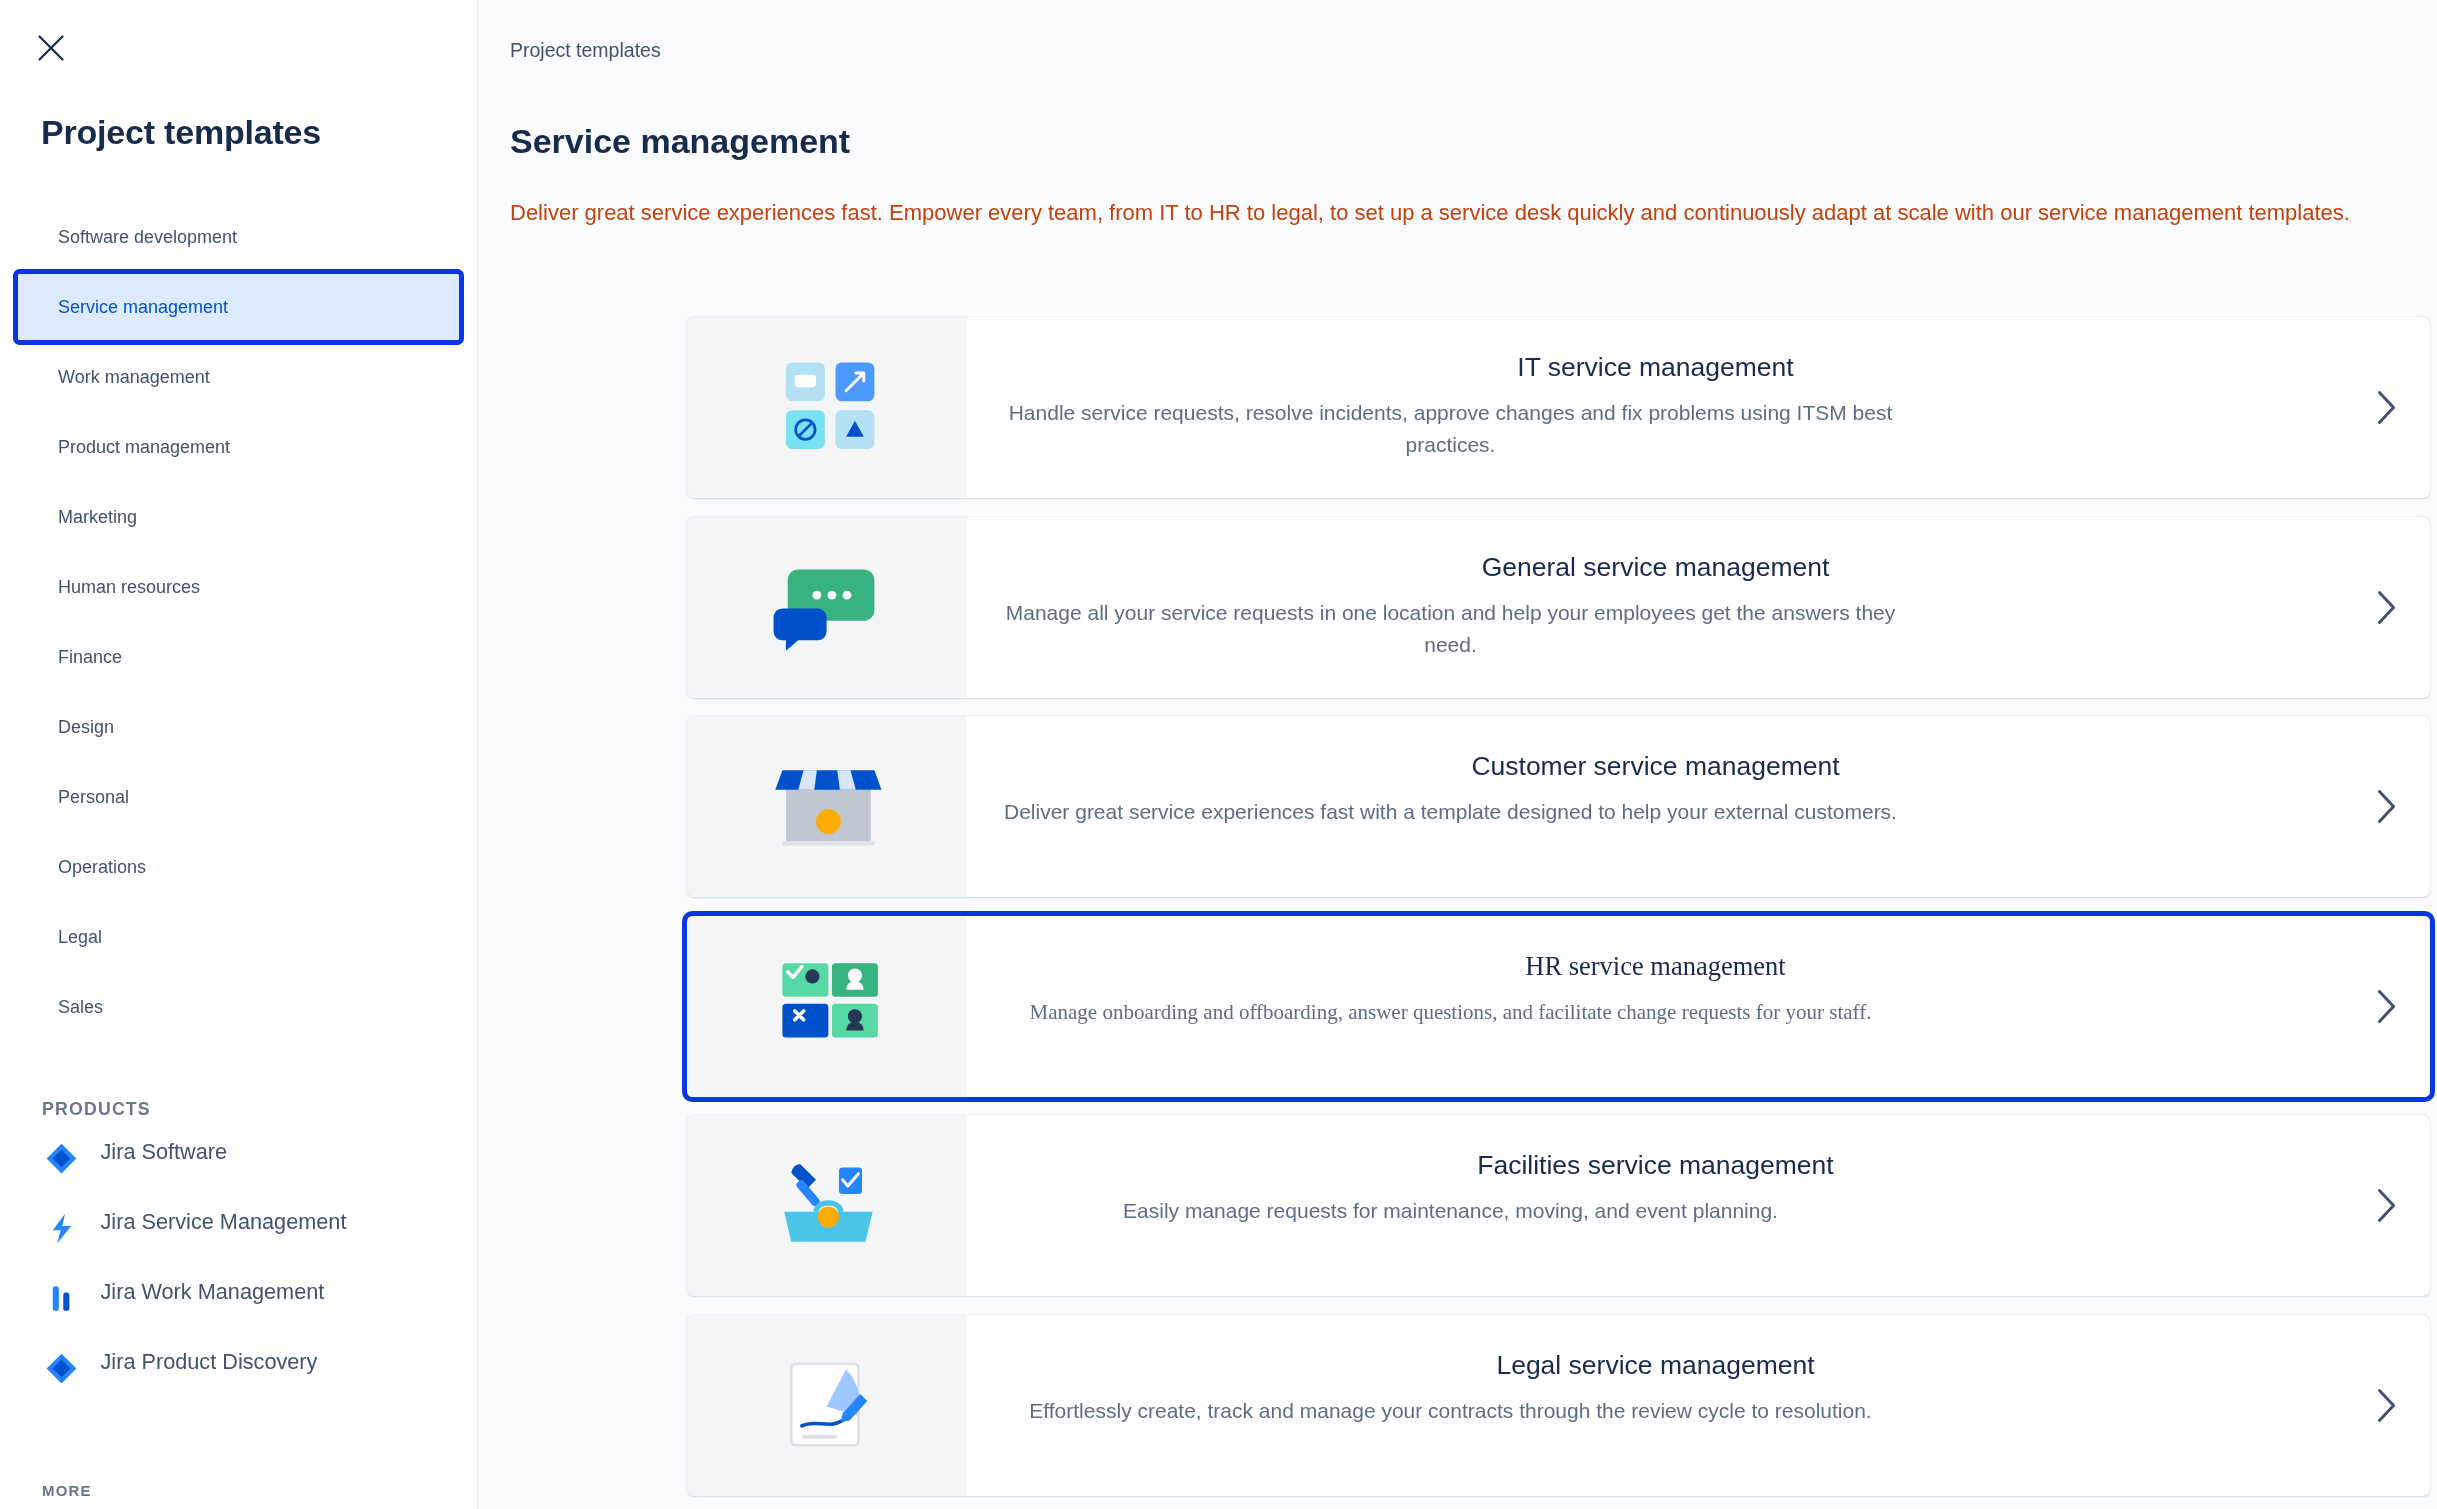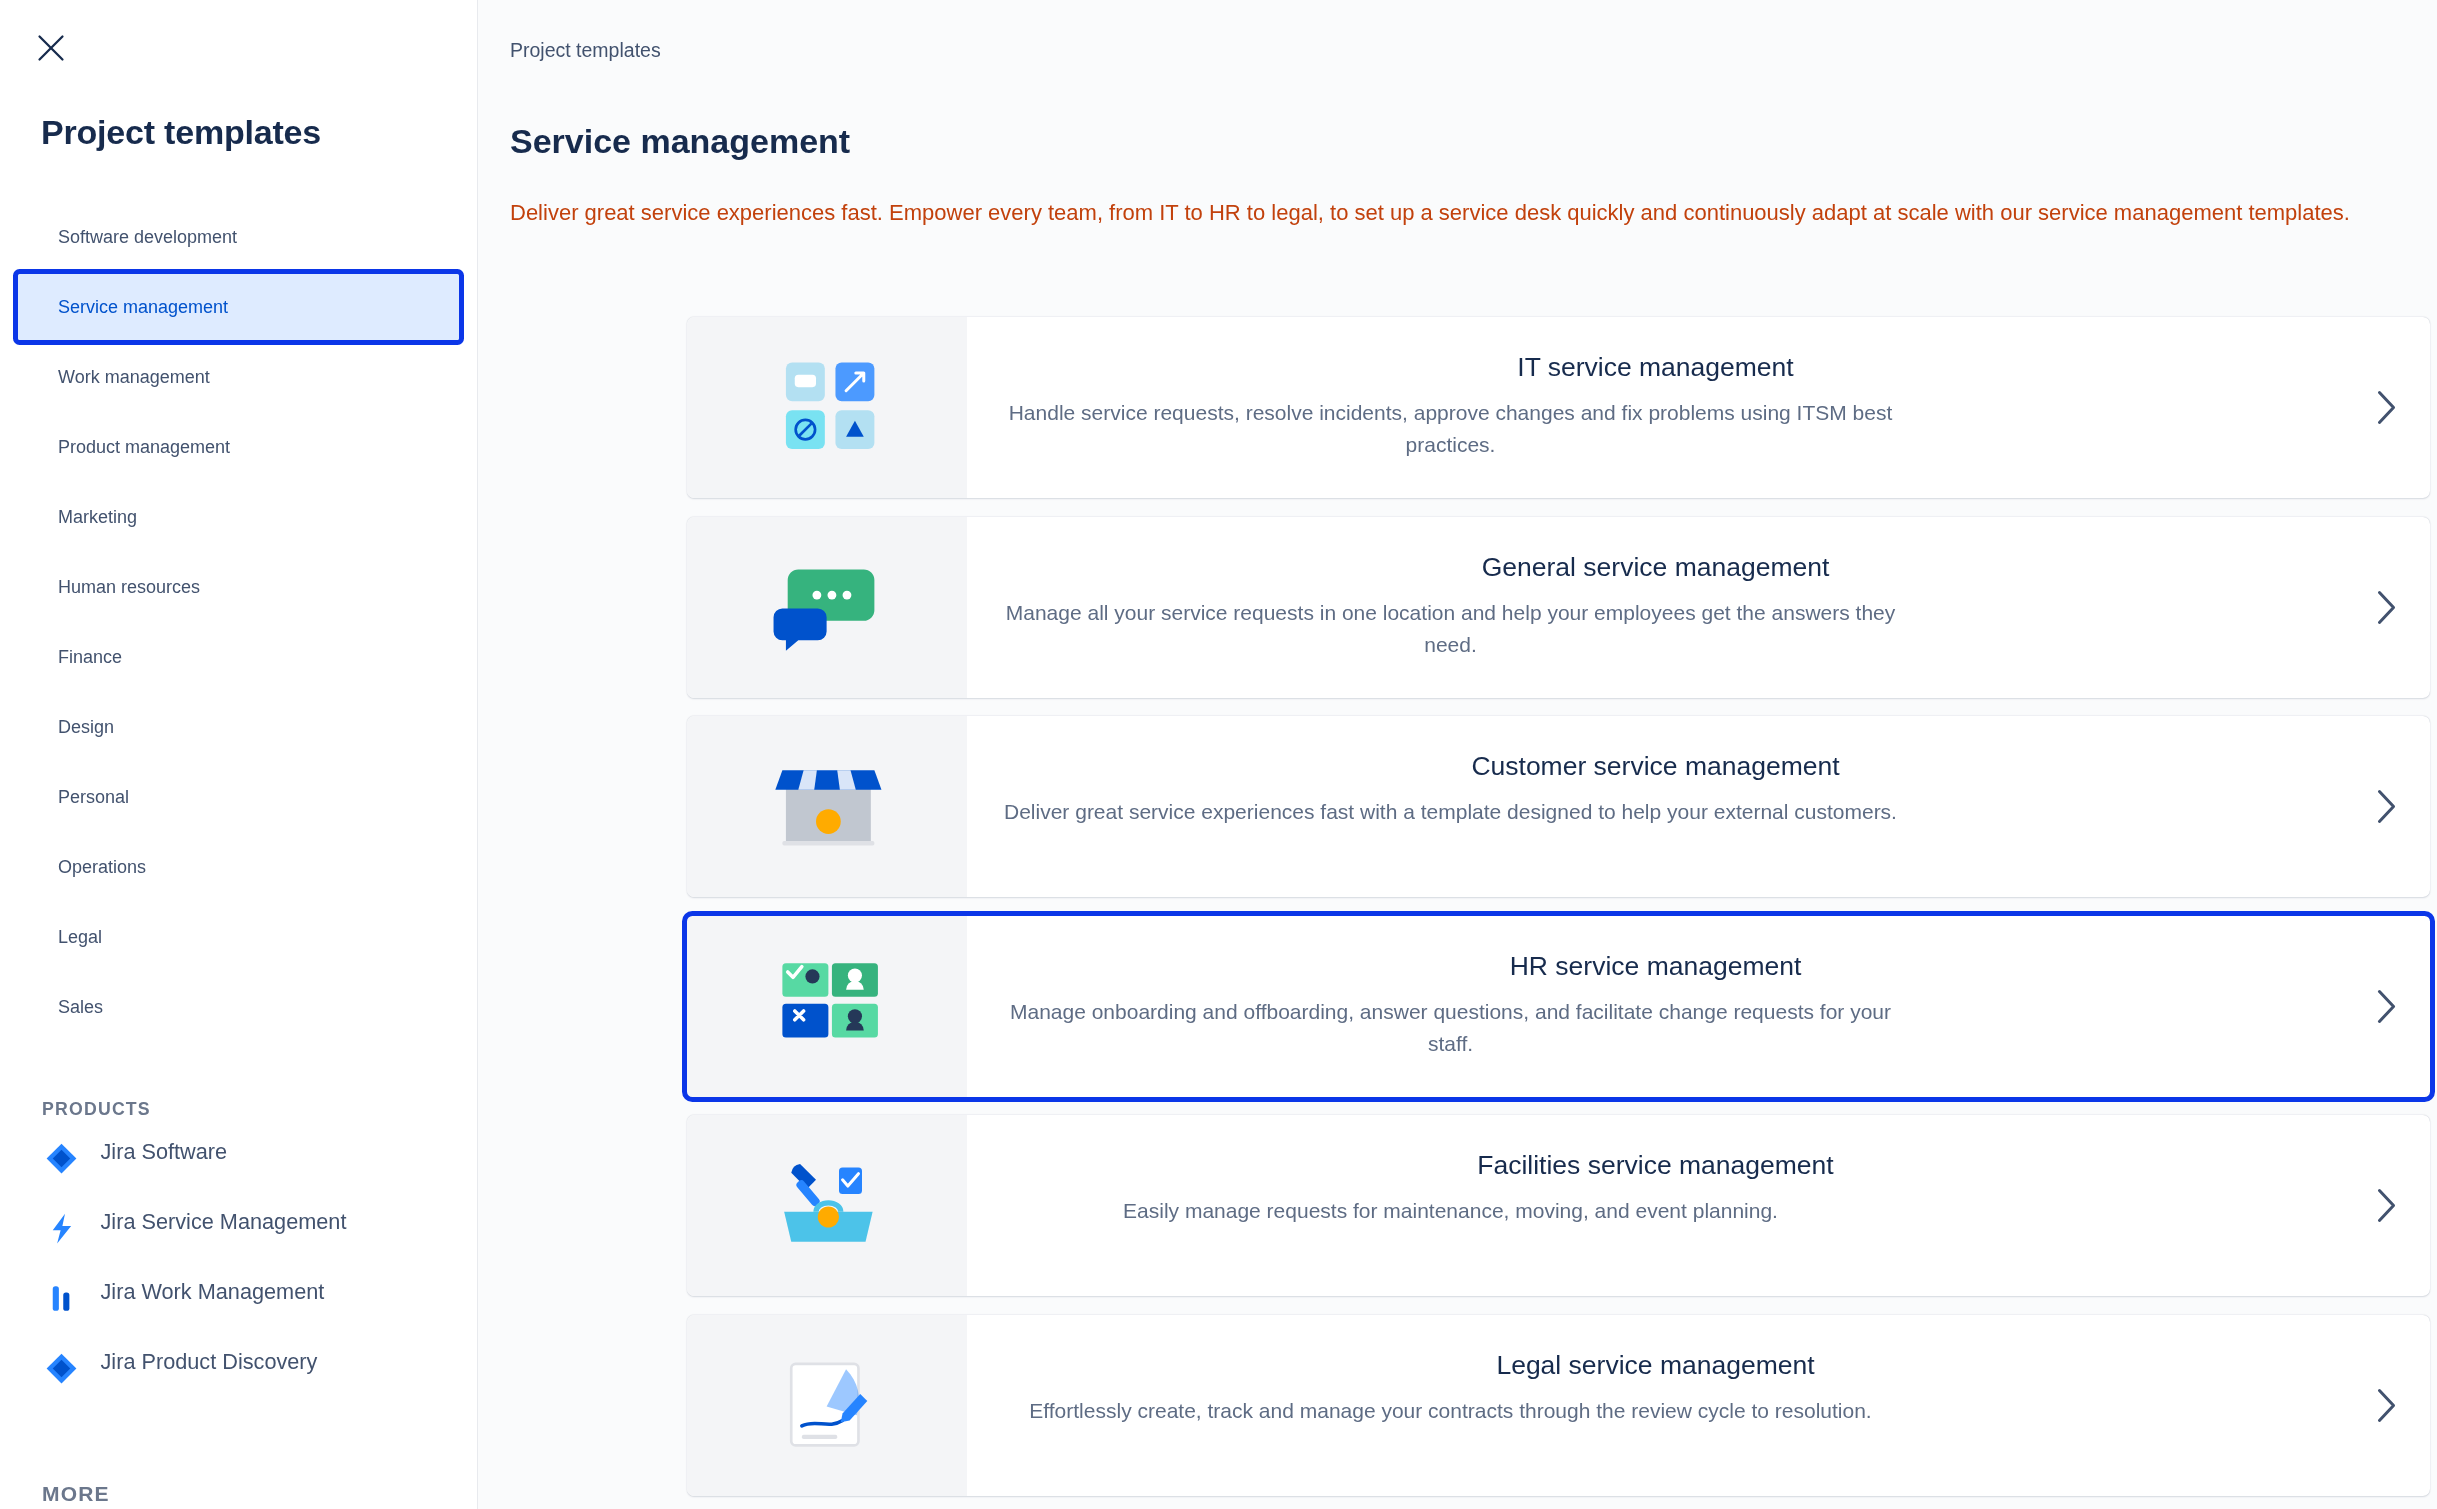--- a/index.html
+++ b/index.html
@@ -94,21 +94,21 @@
     height: 39px;
     margin-right: 19.5px;
     display: flex;
     align-items: center;
     justify-content: center;
     flex: 0 0 39px;
   }
   .more-label {
     position: absolute;
     left: 42px; top: 1482px;
-    font-size: 21px;
+    font-size: 15px;
     font-weight: bold;
     letter-spacing: 1.2px;
     color: #6b778c;
   }
 
   
   .main {
     flex: 1 1 auto;
     height: 100%;
     background: #fafbfc;
@@ -151,20 +151,21 @@
     display: flex;
     align-items: stretch;
     cursor: pointer;
     position: relative;
     overflow: hidden;
   }
   .card.highlight {
     outline: 5.3px solid #0b36e8;
     outline-offset: 0px;
     border-radius: 5.3px;
+    font-family: Liberation Serif, serif;
   }
   .card-art {
     width: 280px;
     flex: 0 0 280px;
     background: #f4f5f7;
     display: flex;
     align-items: center;
     justify-content: center;
   }
   .card-body {

